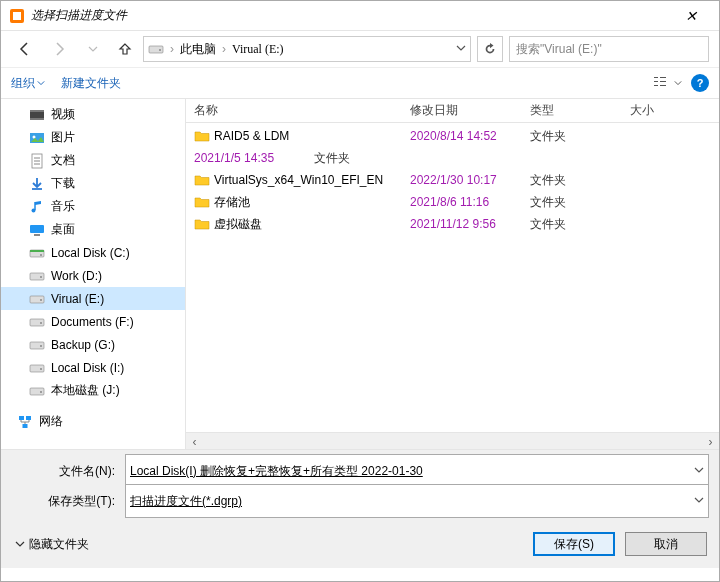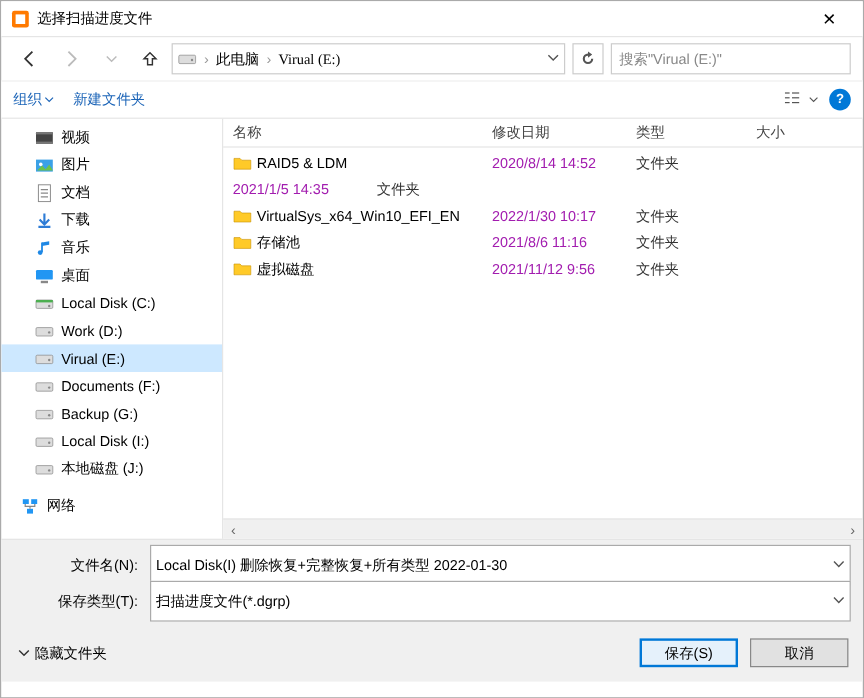--- a/index.html
+++ b/index.html
@@ -1,18 +1,18 @@
 <!DOCTYPE html>
 <html><head>
 <meta charset="utf-8">
 <style>
 * { margin: 0; padding: 0; box-sizing: border-box; font-family: "Microsoft YaHei", "Segoe UI", sans-serif; }
 body { background: #fff; width: 720px; height: 582px; border: 1px solid #aaa; overflow: hidden; font-size: 12px; }
 
-.titlebar { display: flex; align-items: center; height: 30px; padding: 0 8px; background: #fff; border-bottom: 1px solid #e5e5e5; }
+.titlebar { display: flex; align-items: center; height: 30px; padding: 0 8px; background: #fff; border-bottom: 1px solid #e5e5e5; font-style: italic; }
 .titlebar .app-icon { width: 16px; height: 16px; margin-right: 6px; }
 .titlebar .title { flex: 1; font-size: 12px; color: #000; }
 .titlebar .close { width: 40px; text-align: center; font-size: 14px; line-height: 30px; cursor: default; }
 
 .navbar { display: flex; align-items: center; height: 36px; padding: 6px 10px; gap: 6px; }
 .nav-btn { width: 28px; height: 24px; display: flex; align-items: center; justify-content: center; color: #333; }
 .nav-btn.disabled { color: #bbb; }
 .nav-up { width: 24px; height: 24px; display:flex; align-items:center; justify-content:center; }
 .addressbar { flex: 1; display: flex; align-items: center; height: 26px; border: 1px solid #ccc; padding: 0 4px; gap: 4px; }
 .addressbar .drive-icon { width:16px; height:16px; }
@@ -49,21 +49,21 @@
 .folder-icon { width:16px; height:16px; }
 .hscroll { height:17px; background:#f0f0f0; border-top:1px solid #e5e5e5; position:relative; }
 .hscroll .l, .hscroll .r { width:17px; height:17px; display:flex; align-items:center; justify-content:center; color:#666; }
 .hscroll .l { position:absolute; left:0; }
 .hscroll .r { position:absolute; right:0; }
 
 .bottom { border-top: 1px solid #e5e5e5; background:#f0f0f0; }
 .fields { padding: 8px 10px 4px 10px; }
 .field-row { display:flex; align-items:center; height:26px; margin-bottom:4px; gap:4px; }
 .field-row label { width: 110px; text-align:right; padding-right:6px; }
-.field-input { flex:1; height:34px; border:1px solid #aaa; background:#fff; display:flex; align-items:center; padding:0 4px; justify-content:space-between; }
+.field-input { flex:1; height:34px; border:1px solid #aaa; background:#fff; display:flex; align-items:center; padding:0 4px; justify-content:space-between;text-decoration:underline; }
 .field-input input { border:none; outline:none; flex:1; font: inherit; }
 
 .footer { display:flex; align-items:center; padding: 10px 12px 12px 14px; gap: 10px; }
 .hide-folders { display:flex; align-items:center; gap:4px; }
 .footer .spacer { flex:1; }
 .btn { width: 82px; height: 24px; border:1px solid #888; background:#e1e1e1; display:flex; align-items:center; justify-content:center; }
 .btn.primary { border:2px solid #0078d7; background:#e5f1fb; width:82px; height:24px; }
 </style>
 </head>
 <body>

